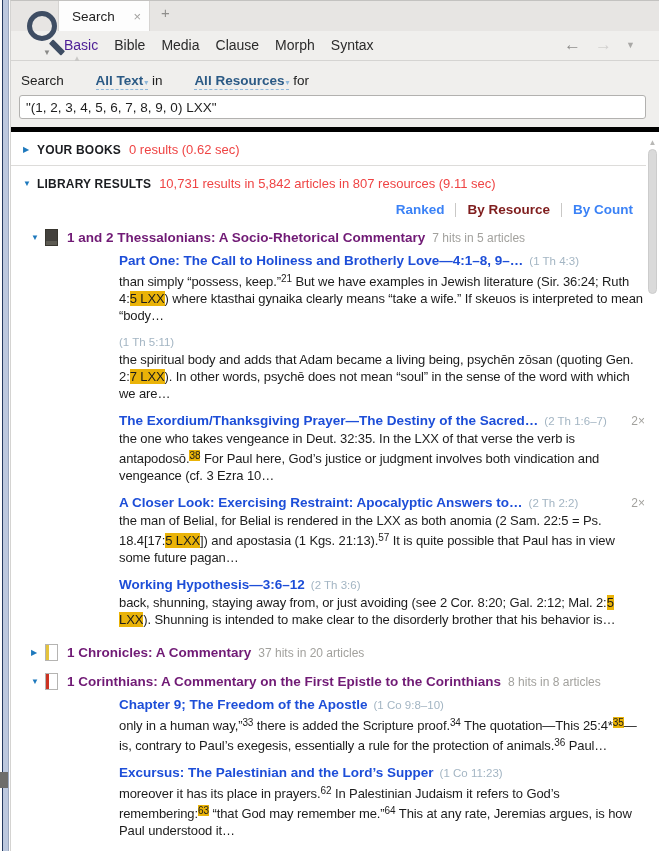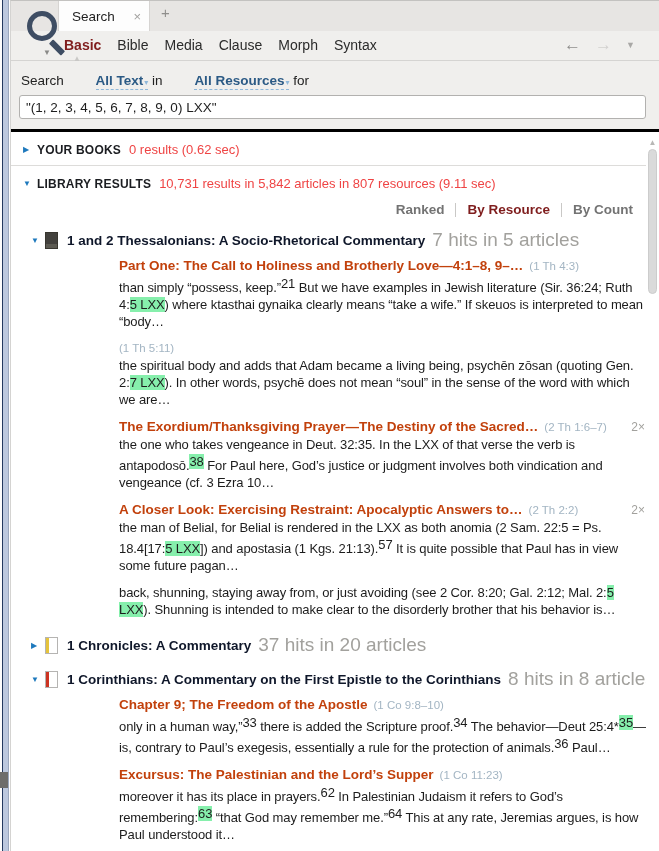--- a/index.html
+++ b/index.html
@@ -13,42 +13,42 @@
   .neighbor-strip .navy  { position:absolute; left:2px; top:0; width:1px; height:851px; background:#23395f; }
   .neighbor-strip .blue  { position:absolute; left:3px; top:0; width:5px; height:851px; background:#bcc8de; }
   .neighbor-strip .edge  { position:absolute; left:8px; top:0; width:1px; height:851px; background:#9aa7bd; }
   .neighbor-strip .grip  { position:absolute; left:0; top:772px; width:8px; height:16px; background:#6d6d6b; }
 
   
   .panel { position:absolute; left:10px; top:0; width:649px; height:851px; background:#ffffff;
            border-top:1px solid #c3c2c0; border-left:1px solid #d4d3d1; }
 
   
-  .hdr { position:relative; height:131px; background:#f0efed; border-bottom:3px solid #000000; }
+  .hdr { position:relative; height:131px; background:#f0efed; border-bottom:5px solid #000000; }
   .tabstrip { position:absolute; left:0; top:0; width:100%; height:30px; background:#e7e5e3; }
   .tab { position:absolute; left:47px; top:0; height:30px; width:92px; background:#fdfdfd;
          border-left:1px solid #d6d4d2; border-right:1px solid #d6d4d2;
          display:flex; align-items:center; padding:0 8px 0 13px; }
   .tab-title { font-size:13.5px; color:#1e1e1e; }
   .tab-close { margin-left:auto; color:#a2a19f; font-size:13px; cursor:default; }
   .newtab { position:absolute; left:150px; top:3px; color:#8f8e8c; font-size:15px; }
   .belowstrip { position:absolute; left:0; top:30px; width:100%; height:30px; background:#f0efed;
                 border-bottom:1px solid #d5d4d2; }
 
   .mag { position:absolute; left:14px; top:8px; width:48px; height:50px; }
   .mag .lens { position:absolute; left:2px; top:2px; width:30px; height:30px;
                border:5px solid #3e4d63; border-radius:50%; background:transparent; }
   .mag .handle { position:absolute; left:29px; top:30px; width:6px; height:17px;
                  background:#3e4d63; transform:rotate(-45deg); border-radius:1px; }
   .icon-caret { position:absolute; left:32px; top:47px; font-size:8px; color:#8a8a88; }
   .active-caret { position:absolute; left:62px; top:53px; font-size:8px; color:#c9c8c6; }
 
   .kinds { position:absolute; left:53px; top:36px; display:flex; gap:16px; font-size:14px; color:#2b2b2b; }
   .kind { cursor:default; }
-  .kind.active { font-weight:bold; color:#7f1d1d;text-align:center; }
+  .kind.active { font-weight:normal; color:#4c1d95;text-align:center; }
 
   .nav-arrows { position:absolute; right:24px; top:34px; display:flex; align-items:center; gap:14px; }
   .arrow-back { color:#8f8e8c; font-size:17px; font-weight:bold; }
   .arrow-fwd  { color:#d2d1cf; font-size:17px; font-weight:bold; }
   .arrow-menu { color:#a9a8a6; font-size:9px; }
 
   .search-line { position:absolute; left:10px; top:72px; font-size:13.5px; color:#222; }
   .scope-link { color:#2b5a85; font-weight:bold; border-bottom:1px dashed #8fb8da; padding-bottom:1px;margin-left:28px; }
   .scope-caret { color:#8fb8da; font-size:8px; margin-left:1px; }
 
@@ -59,42 +59,42 @@
 
   
   .results { position:relative; background:#fff; }
   .section-row { display:flex; align-items:center; padding:10px 0 8px 12px; }
   .section-row.bordered { border-bottom:1px solid #dddcda; }
   .tri { color:#1e79bd; font-size:8px; width:14px; flex:none; }
   .sec-label { font-size:12px; font-weight:bold; color:#1b1d21; letter-spacing:.2px; margin-right:8px; }
   .sec-summary { font-size:13px; color:#ef4444; }
 
   .sort-row { display:flex; justify-content:flex-end; align-items:center; padding:3px 26px 6px 0; }
-  .sort-opt { font-size:13.5px; font-weight:bold; color:#737373; }
+  .sort-opt { font-size:13.5px; font-weight:bold; color:#3b82f6; }
   .sort-opt.active { color:#7f1d1d; }
   .sort-sep { width:1px; height:14px; background:#c9c8c6; margin:0 11px; }
 
   .g-header { display:flex; align-items:center; padding:6px 0 6px 20px; }
   .g-cover { width:13px; height:17px; margin-right:9px; flex:none; border:1px solid #b5b4b2; background:#fff; }
   .cover-dark   { background:#43413d; border-color:#38362f; box-shadow:inset 0 -4px 0 #5c5a52; }
   .cover-yellow { box-shadow:inset 3px 0 0 #e5c33c; }
   .cover-red    { box-shadow:inset 3px 0 0 #cc3322; }
-  .g-title { font-size:13.5px; font-weight:bold; color:#0f172a; margin-right:7px; }
-  .g-hits  { font-size:19px; color:#a2a19d; }
+  .g-title { font-size:13.5px; font-weight:bold; color:#701a75; margin-right:7px; }
+  .g-hits  { font-size:12px; color:#a2a19d; }
 
   .article { margin:0 12px 10px 108px; line-height:17px; }
   .a-titlerow { display:flex; align-items:baseline; }
-  .a-title { font-size:13.5px; font-weight:bold; color:#c2410c; margin-right:6px; white-space:nowrap;
+  .a-title { font-size:13.5px; font-weight:bold; color:#1d4ed8; margin-right:6px; white-space:nowrap;
              overflow:hidden; text-overflow:ellipsis; }
   .a-ref   { font-size:11.5px; color:#a3b5c3; white-space:nowrap; }
   .a-count { margin-left:auto; font-size:12px; color:#a2a19d; padding-right:2px; }
   .a-body  { font-size:13px; color:#1c1c1c; letter-spacing:-0.1px; }
   .a-body .i  { }
-  .a-body .hl { background:#86efac; }
-  .a-body .sup { font-size:13px; vertical-align:4px; }
+  .a-body .hl { background:#eab308; }
+  .a-body .sup { font-size:10px; vertical-align:4px; }
 
   
   .scrollbar { position:absolute; right:0; top:133px; bottom:0; width:13px; background:#ffffff; }
   .sb-up { position:absolute; top:4px; left:1px; width:11px; text-align:center; font-size:8px; color:#b8b7b5; }
   .sb-thumb { position:absolute; top:15px; left:2px; width:9px; height:145px;
               background:#dadada; border:1px solid #cccccc; border-radius:5px; }
 </style>
 </head>
 <body>
 
@@ -198,40 +198,44 @@
         </div>
         <div class="article">
           <div class="a-titlerow">
             <span class="a-title">A Closer Look: Exercising Restraint: Apocalyptic Answers to…</span>
             <span class="a-ref">(2 Th 2:2)</span>
             <span class="a-count">2×</span>
           </div>
           <div class="a-body"><span>the man of Belial, for Belial is rendered in the LXX as both </span><span class="i">anomia</span><span> (2 Sam. 22:5 = Ps. 18.4[17:</span><span class="hl">5 LXX</span><span>]) and </span><span class="i">apostasia</span><span> (1 Kgs. 21:13).</span><span class="sup">57</span><span> It is quite possible that Paul has in view some future pagan…</span></div>
         </div>
         <div class="article">
+          <div class="a-titlerow">
+            <span class="a-title">Working Hypothesis—3:6–12</span>
+            <span class="a-ref">(2 Th 3:6)</span>
+          </div>
           <div class="a-body"><span>back, shunning, staying away from, or just avoiding (see 2 Cor. 8:20; Gal. 2:12; Mal. 2:</span><span class="hl">5 LXX</span><span>). Shunning is intended to make clear to the disorderly brother that his behavior is…</span></div>
         </div>
         <div class="g-header">
           <span class="tri">▶</span>
           <span class="g-cover cover-yellow"></span>
           <span class="g-title">1 Chronicles: A Commentary</span>
           <span class="g-hits">37 hits in 20 articles</span>
         </div>
         <div class="g-header">
           <span class="tri">▼</span>
           <span class="g-cover cover-red"></span>
           <span class="g-title">1 Corinthians: A Commentary on the First Epistle to the Corinthians</span>
           <span class="g-hits">8 hits in 8 articles</span>
         </div>
         <div class="article">
           <div class="a-titlerow">
             <span class="a-title">Chapter 9; The Freedom of the Apostle</span>
             <span class="a-ref">(1 Co 9:8–10)</span>
           </div>
-          <div class="a-body"><span>only in a human way,”</span><span class="sup">33</span><span> there is added the Scripture proof.</span><span class="sup">34</span><span> The behavior—Deut 25:4*</span><span class="sup hl">35</span><span>—is, contrary to Paul’s exegesis, essentially a rule for the protection of animals.</span><span class="sup">36</span><span> Paul…</span></div>
+          <div class="a-body"><span>only in a human way,”</span><span class="sup">33</span><span> there is added the Scripture proof.</span><span class="sup">34</span><span> The quotation—This 25:4*</span><span class="sup hl">35</span><span>—is, contrary to Paul’s exegesis, essentially a rule for the protection of animals.</span><span class="sup">36</span><span> Paul…</span></div>
         </div>
         <div class="article">
           <div class="a-titlerow">
             <span class="a-title">Excursus: The Palestinian and the Lord’s Supper</span>
             <span class="a-ref">(1 Co 11:23)</span>
           </div>
           <div class="a-body"><span>moreover it has its place in prayers.</span><span class="sup">62</span><span> In Palestinian Judaism it refers to </span><span class="i">God’s</span><span> remembering:</span><span class="sup hl">63</span><span> “that God may remember me.”</span><span class="sup">64</span><span> This at any rate, Jeremias argues, is how </span><span class="i">Paul</span><span> understood it…</span></div>
         </div>
         <div class="article">
           <div class="a-titlerow">

